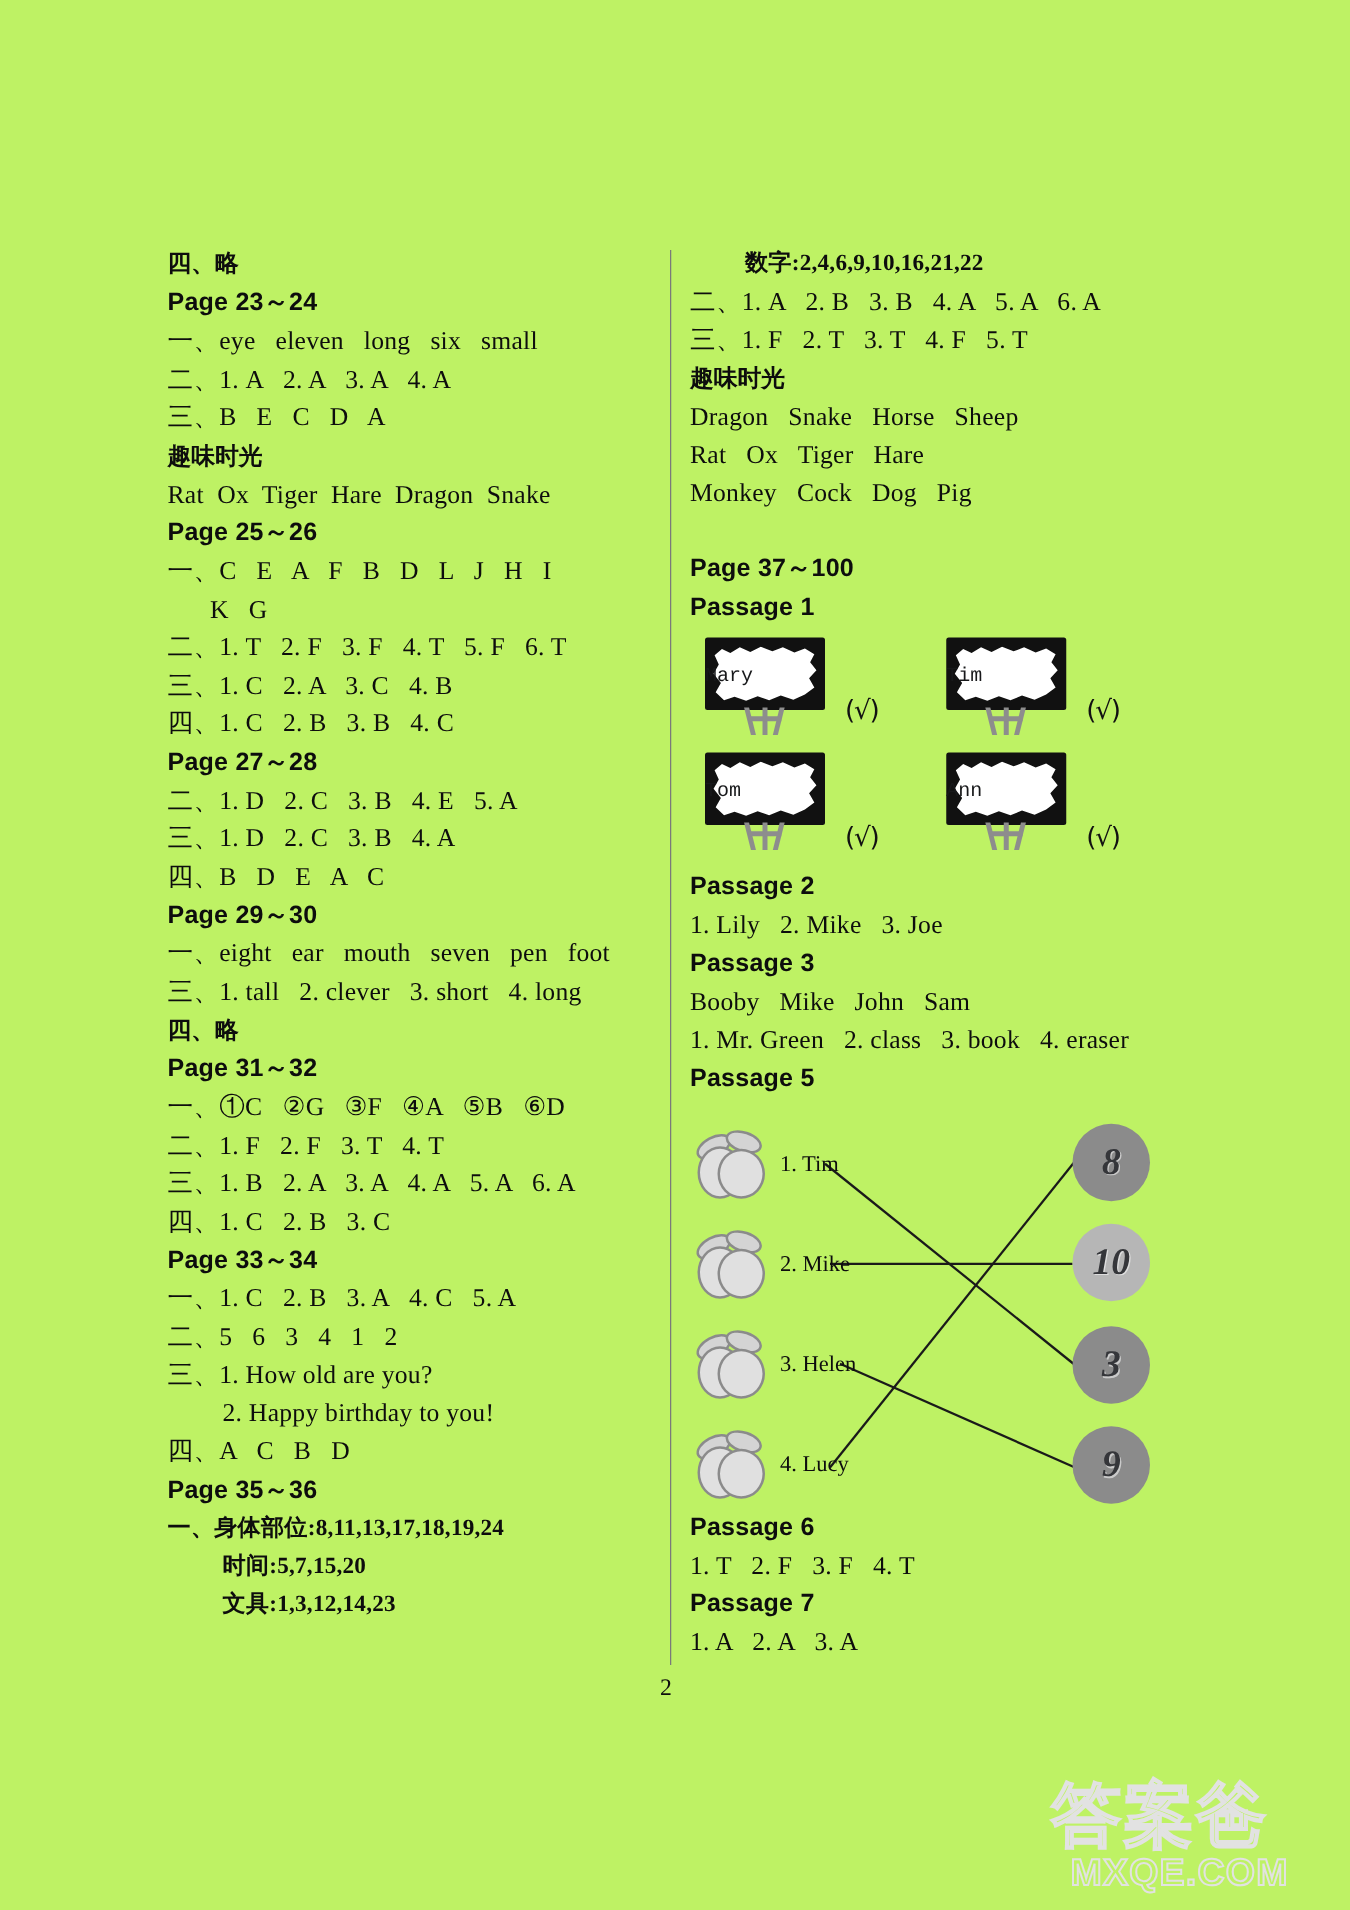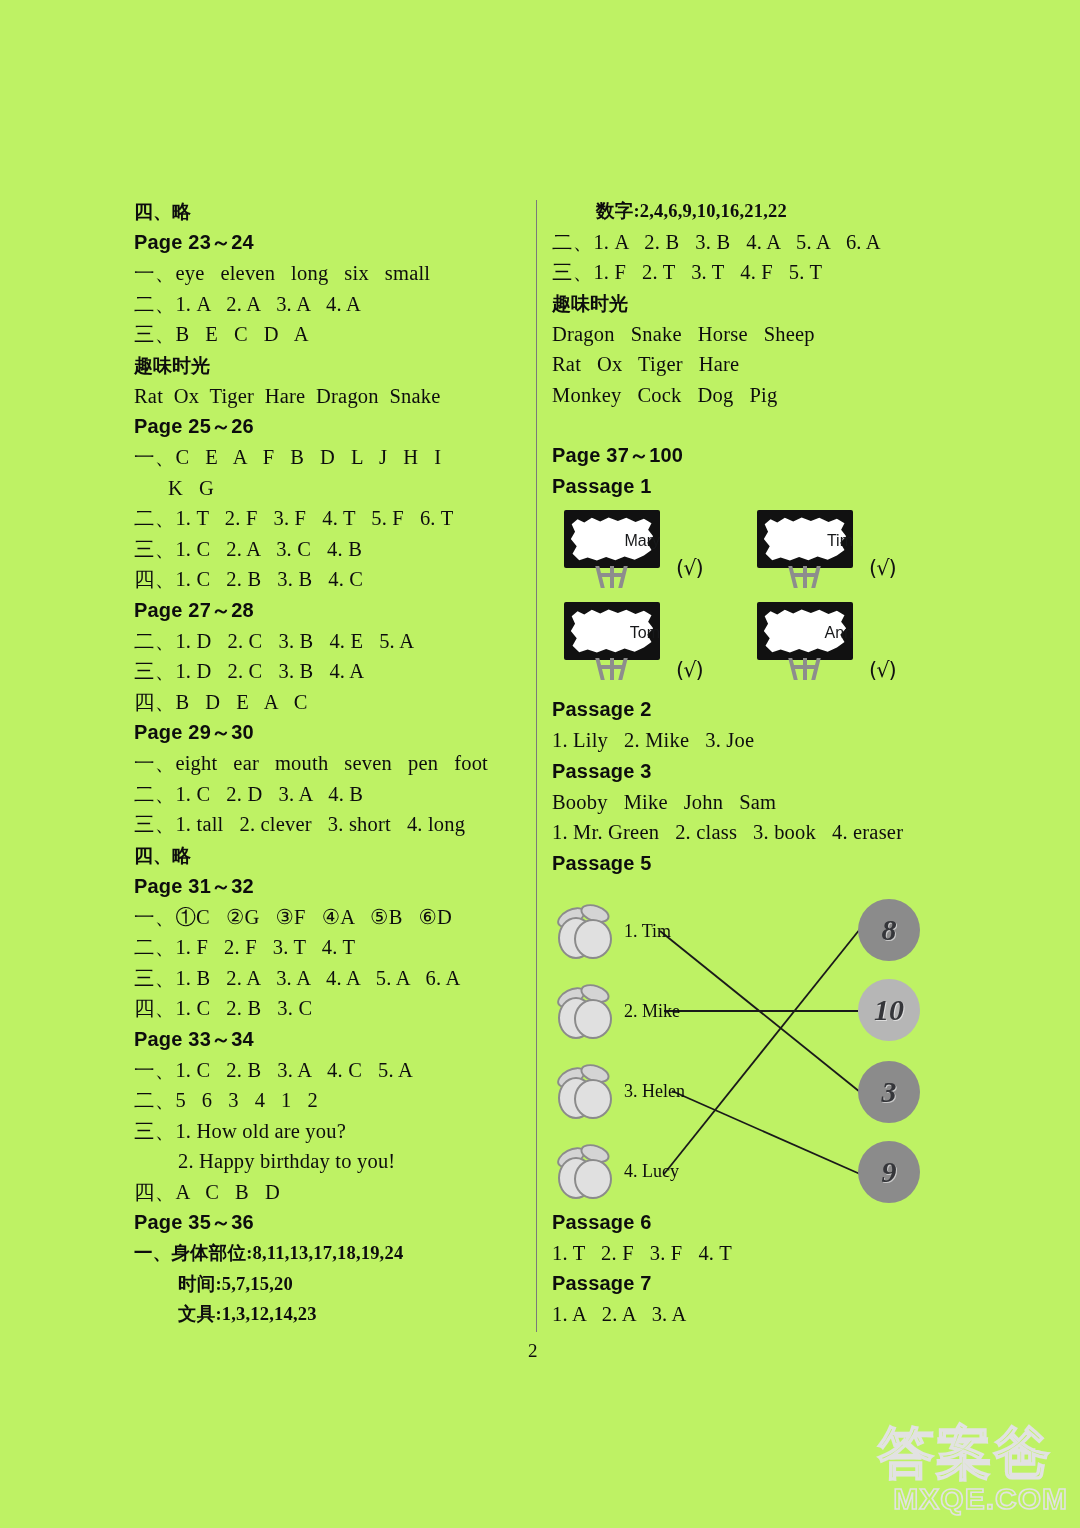--- a/index.html
+++ b/index.html
@@ -118,22 +118,22 @@
       92% 58%, 97% 74%, 88% 86%, 77% 95%, 65% 88%, 54% 96%,
       43% 89%, 32% 97%, 21% 90%, 11% 96%, 3% 82%, 8% 66%,
       1% 50%, 6% 34%
     );
   }
   .paper-name {
     position: absolute;
     left: 0; right: 0;
     top: 50%;
     transform: translateY(-52%);
-    text-align: right;
-    font-family: Liberation Sans, sans-serif;
+    text-align: left;
+    font-family: Liberation Mono, monospace;
     font-size: 16px;
     color: #17181a;
   }
   .legs {
     position: absolute;
     left: 26px;
     top: 56px;
     width: 44px;
     height: 22px;
   }
@@ -224,21 +224,21 @@
     position: absolute;
     left: 0; top: 0;
     width: 390px;
     height: 318px;
     pointer-events: none;
   }
 
   
   #watermark {
     position: absolute;
-    left: 862px;
+    left: 825px;
     top: 1424px;
     width: 206px;
     height: 100px;
     pointer-events: none;
     user-select: none;
   }
   #watermark .wm-cn {
     font-family: "DejaVu Sans", sans-serif;
     font-weight: bold;
     font-size: 56px;
@@ -284,21 +284,20 @@
     <div class="line">三、1. C   2. A   3. C   4. B</div>
     <div class="line">四、1. C   2. B   3. B   4. C</div>
 
     <div class="hdr">Page 27～28</div>
     <div class="line">二、1. D   2. C   3. B   4. E   5. A</div>
     <div class="line">三、1. D   2. C   3. B   4. A</div>
     <div class="line">四、B   D   E   A   C</div>
 
     <div class="hdr">Page 29～30</div>
     <div class="line">一、eight   ear   mouth   seven   pen   foot</div>
-    <div class="line">二、1. C   2. D   3. A   4. B</div>
     <div class="line">三、1. tall   2. clever   3. short   4. long</div>
     <div class="cn">四、略</div>
 
     <div class="hdr">Page 31～32</div>
     <div class="line">一、①C   ②G   ③F   ④A   ⑤B   ⑥D</div>
     <div class="line">二、1. F   2. F   3. T   4. T</div>
     <div class="line">三、1. B   2. A   3. A   4. A   5. A   6. A</div>
     <div class="line">四、1. C   2. B   3. C</div>
 
     <div class="hdr">Page 33～34</div>

